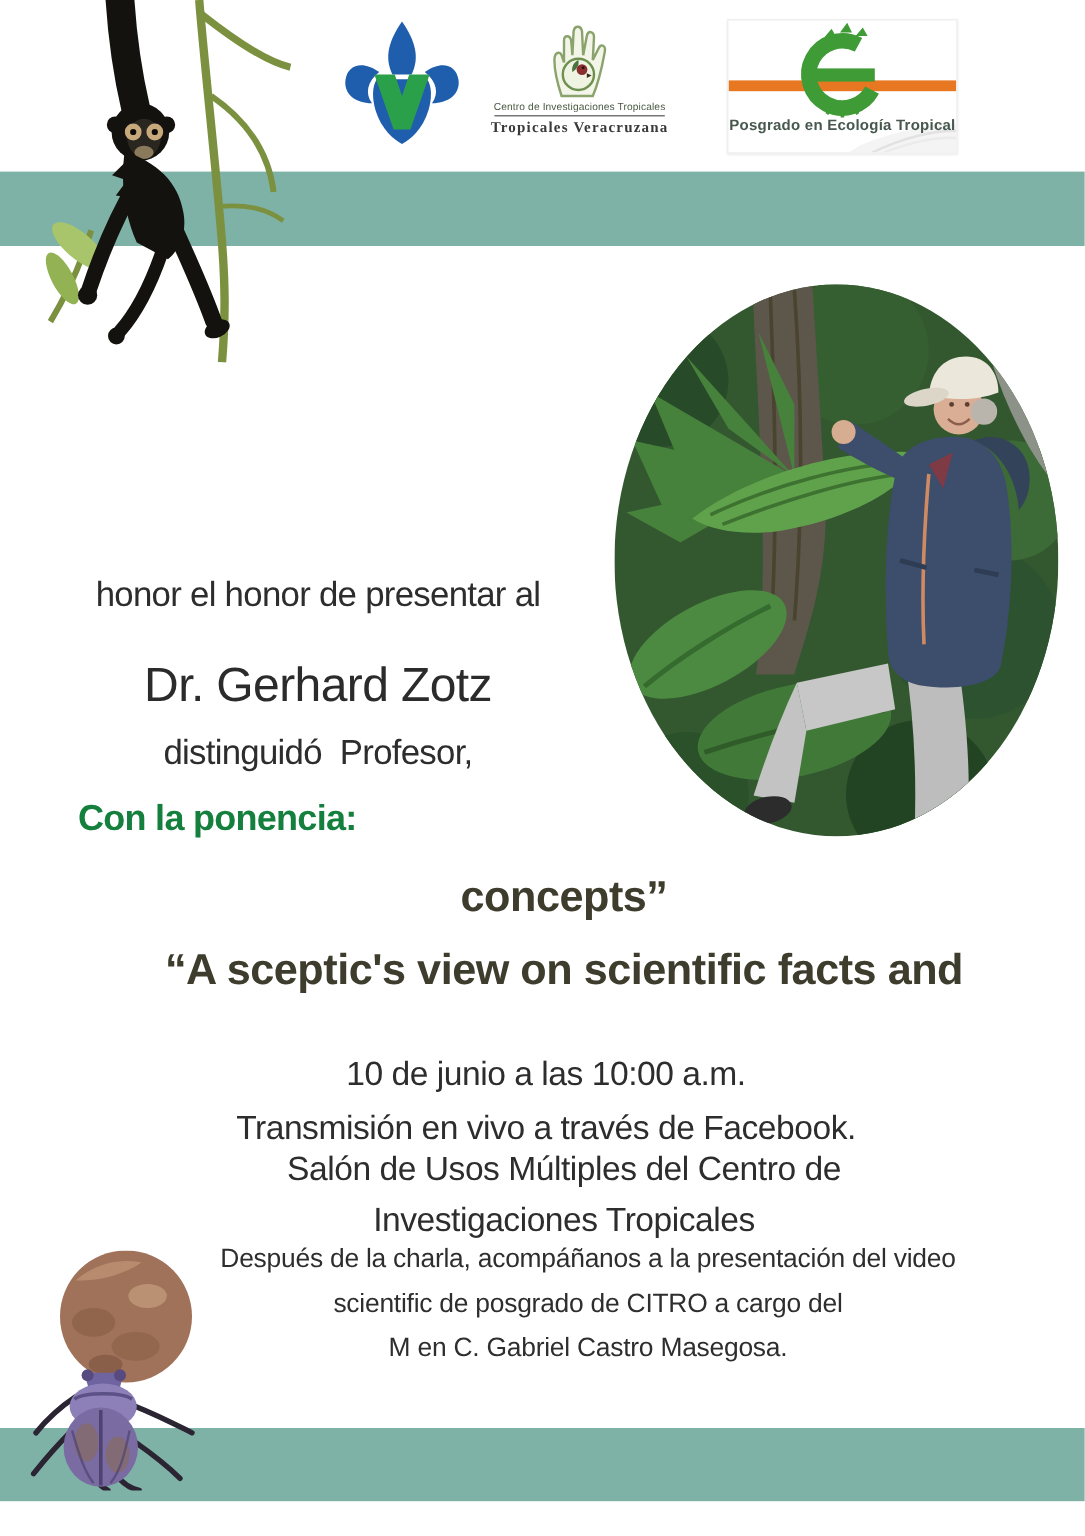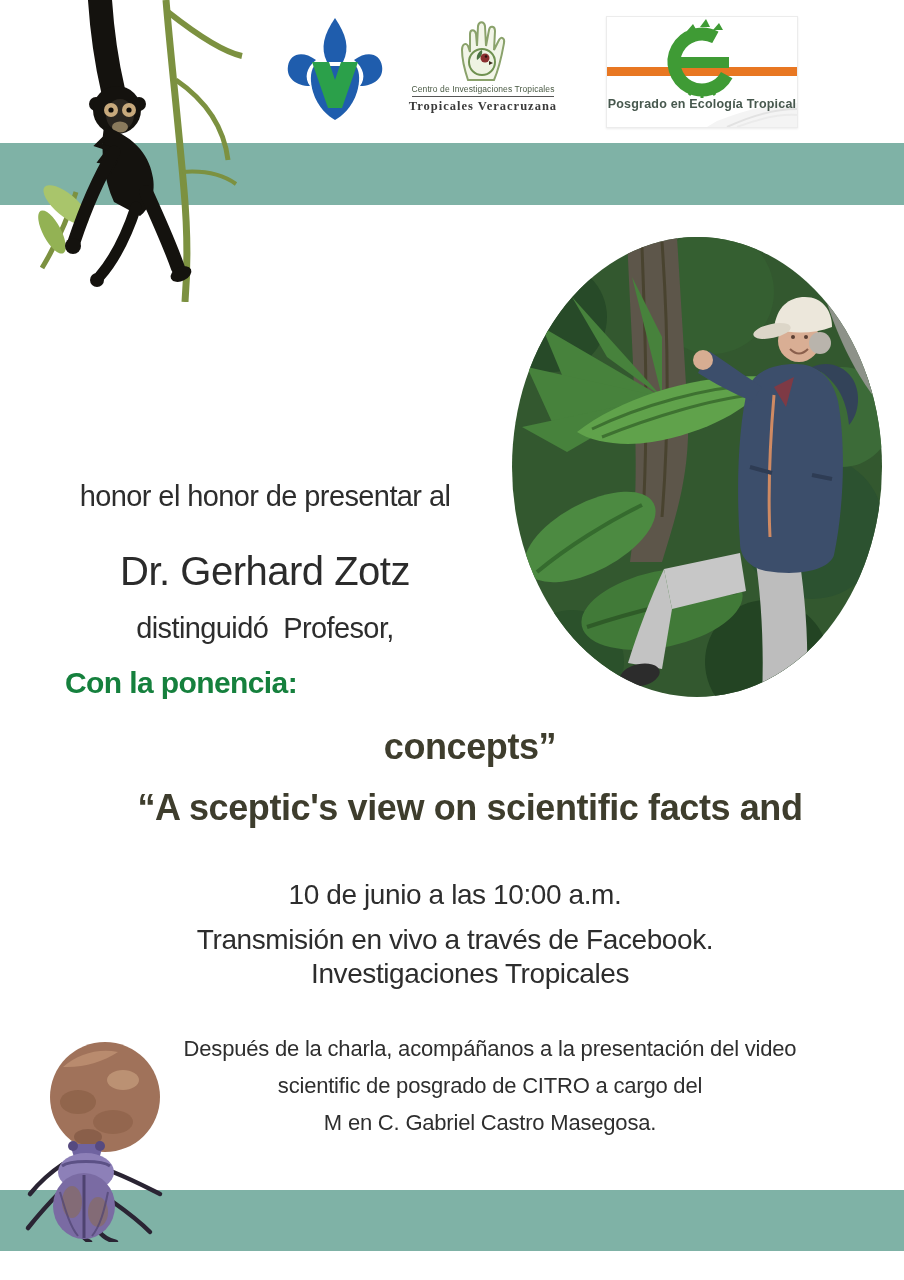--- a/index.html
+++ b/index.html
@@ -189,20 +189,21 @@
   <div class="talk-label">Con la ponencia:</div>
   <div class="talk-title">
     <div>concepts”</div>
     <div>“A sceptic's view on scientific facts and</div>
   </div>
   <div class="talk-when">
     <div>10 de junio a las 10:00 a.m.</div>
     <div>Transmisión en vivo a través de Facebook.</div>
   </div>
   <div class="talk-venue">
+    <div>Salón de Usos Múltiples del Centro de</div>
     <div>Investigaciones Tropicales</div>
   </div>
 
   <svg class="beetle" viewBox="0 0 192 200">
     <circle cx="87" cy="55" r="55" fill="#a0725a"></circle>
     <path d="M45,25 C60,12 80,6 100,10 C85,20 65,26 45,25 Z" fill="#b98b6e"></path>
     <ellipse cx="60" cy="60" rx="18" ry="12" fill="#8a5f46" opacity="0.7"></ellipse>
     <ellipse cx="105" cy="38" rx="16" ry="10" fill="#c29879" opacity="0.8"></ellipse>
     <ellipse cx="95" cy="80" rx="20" ry="12" fill="#8a5f46" opacity="0.6"></ellipse>
     <ellipse cx="70" cy="95" rx="14" ry="8" fill="#7c5340" opacity="0.6"></ellipse>

